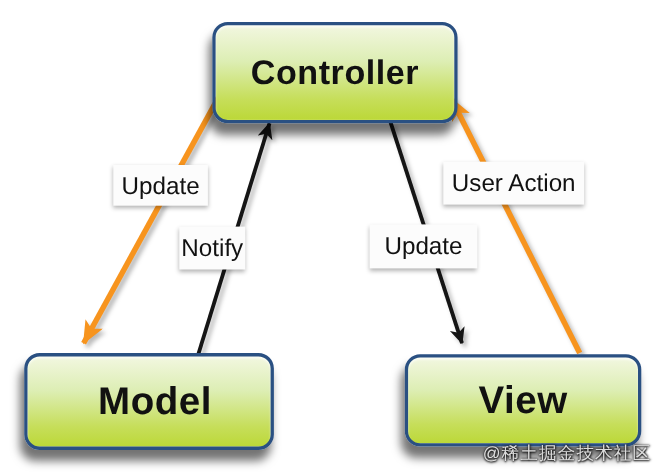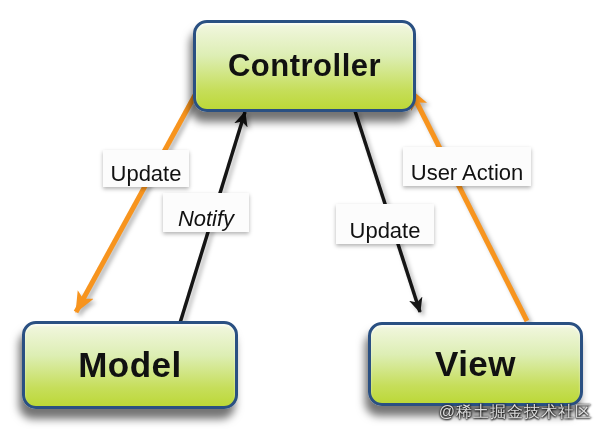--- a/index.html
+++ b/index.html
@@ -12,29 +12,29 @@
     filter:drop-shadow(3px 3px 2px rgba(0,0,0,0.28));
   }
   .node{
     position:absolute;z-index:2;display:flex;align-items:center;justify-content:center;
     border:3px solid #2a5082;border-radius:14px;
     background:linear-gradient(180deg,#f2f7e0 0%,#ddeeb4 38%,#c6de5a 78%,#bcd838 100%);
     box-shadow:-3px 10px 9px rgba(0,0,0,0.55), inset 0 2px 2px rgba(255,255,255,0.65);
     font-weight:bold;color:#111;letter-spacing:0.5px;
   }
   #node-controller{left:193px;top:20px;width:217px;height:86px;font-size:31px;}
-  #node-model{left:22px;top:321px;width:210px;height:82px;font-size:35px;}
+  #node-model{left:22px;top:321px;width:210px;height:82px;font-size:35px;padding-left:11px;}
   #node-view{left:368px;top:322px;width:209px;height:78px;font-size:35px;}
   .edge-label{
-    position:absolute;z-index:3;display:flex;align-items:flex-end;justify-content:center;
+    position:absolute;z-index:3;display:flex;align-items:center;justify-content:center;
     background:#fcfcfc;color:#111;font-size:22px;
     box-shadow:0 2px 4px rgba(0,0,0,0.30);
   }
   #label-update-model{left:103px;top:150px;width:86px;height:37px;}
-  #label-notify{left:163px;top:193px;width:86px;height:39px;font-style:italic;}
+  #label-notify{left:163px;top:206px;width:60px;height:39px;}
   #label-user-action{left:383px;top:147px;width:128px;height:39px;margin-left:20px;}
   #label-update-view{left:336px;top:204px;width:98px;height:40px;}
   .watermark{
     position:absolute;right:8px;bottom:6px;z-index:4;font-size:16px;letter-spacing:1px;
     color:rgba(235,235,235,0.92);
     text-shadow:0 0 2px #222, 0 1px 2px #000, 1px 0 2px #333;
   }
 </style>
 </head>
 <body>

